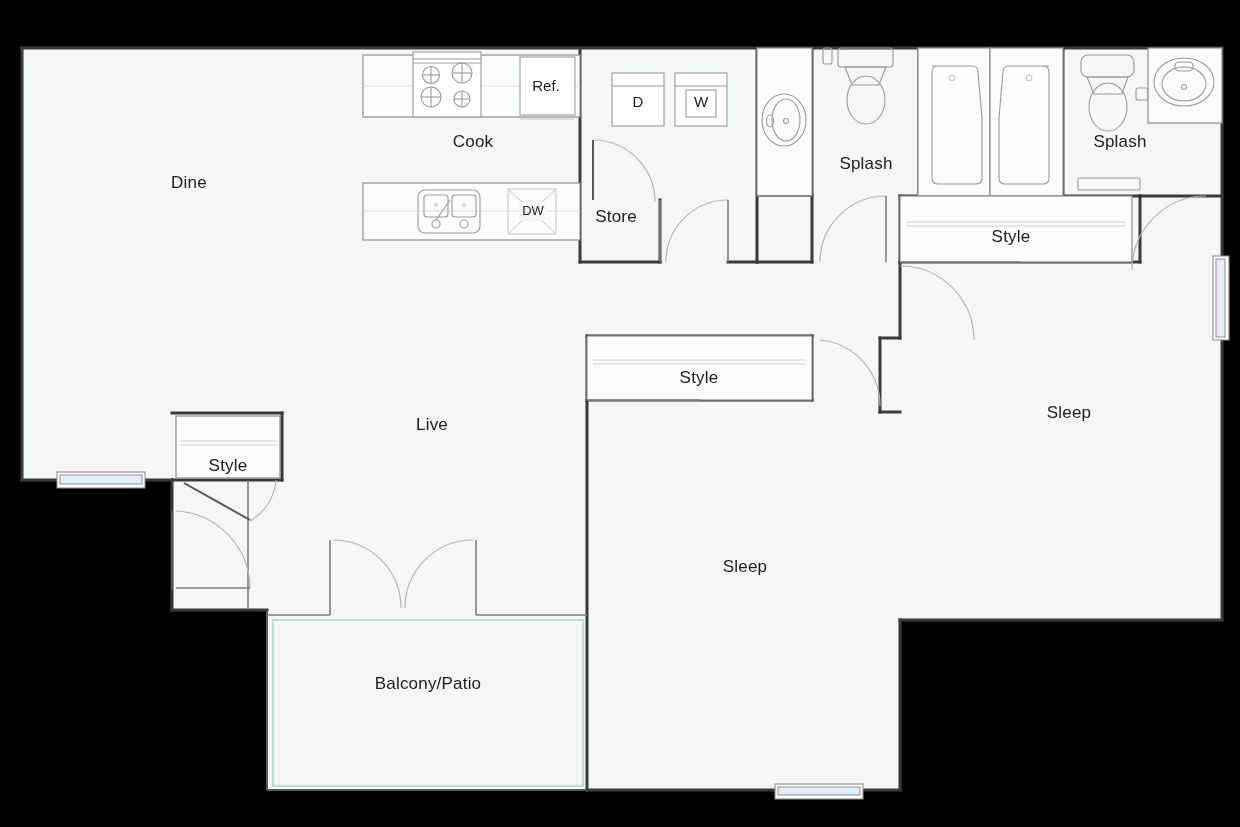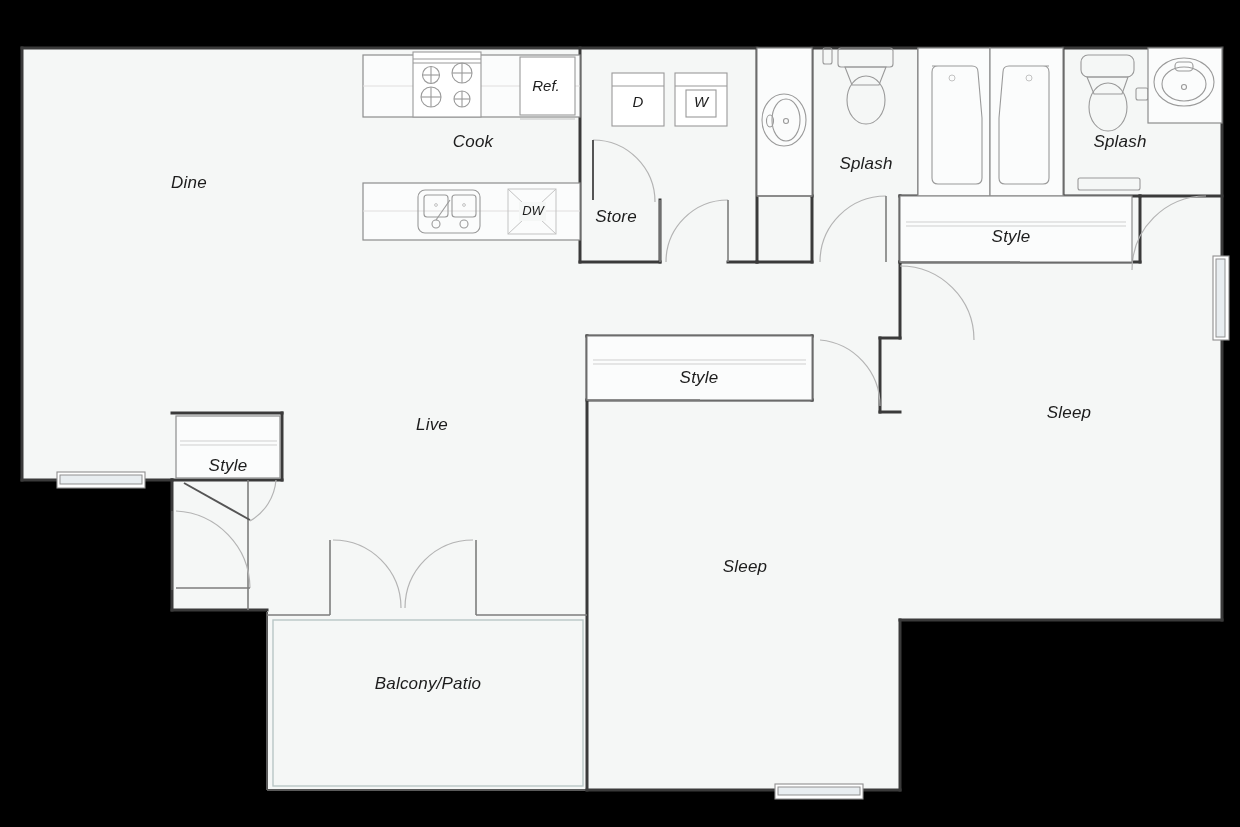--- a/index.html
+++ b/index.html
@@ -1,20 +1,20 @@
 <!DOCTYPE html>
 <html><head>
 <meta charset="utf-8">
 <style>
   html,body{margin:0;padding:0;background:#000;}
   body{
     width:1240px;height:827px;overflow:hidden;
     font-family:"Liberation Sans","DejaVu Sans",sans-serif;
   }
-  #stage{position:relative;width:1240px;height:827px;background:#000;font-style:italic;}
+  #stage{position:relative;width:1240px;height:827px;background:#000;}
   svg#plan{position:absolute;left:0;top:0;width:1240px;height:827px;display:block;}
   .rmlabel{
     font-family:"Liberation Sans","DejaVu Sans",sans-serif;
     font-size:17px;fill:#1c1c1c;text-anchor:middle;
     dominant-baseline:middle;letter-spacing:.2px;
   }
   .applabel{
     font-family:"Liberation Sans","DejaVu Sans",sans-serif;
     font-size:15px;fill:#1c1c1c;text-anchor:middle;
     dominant-baseline:middle;

